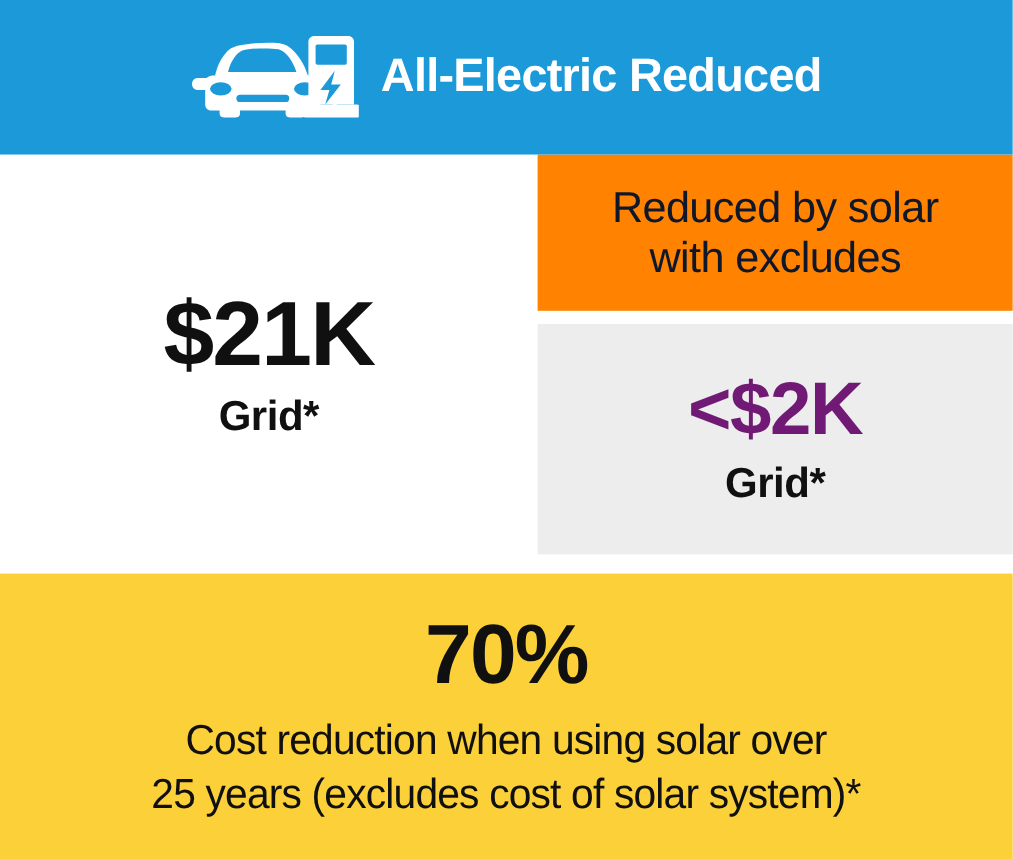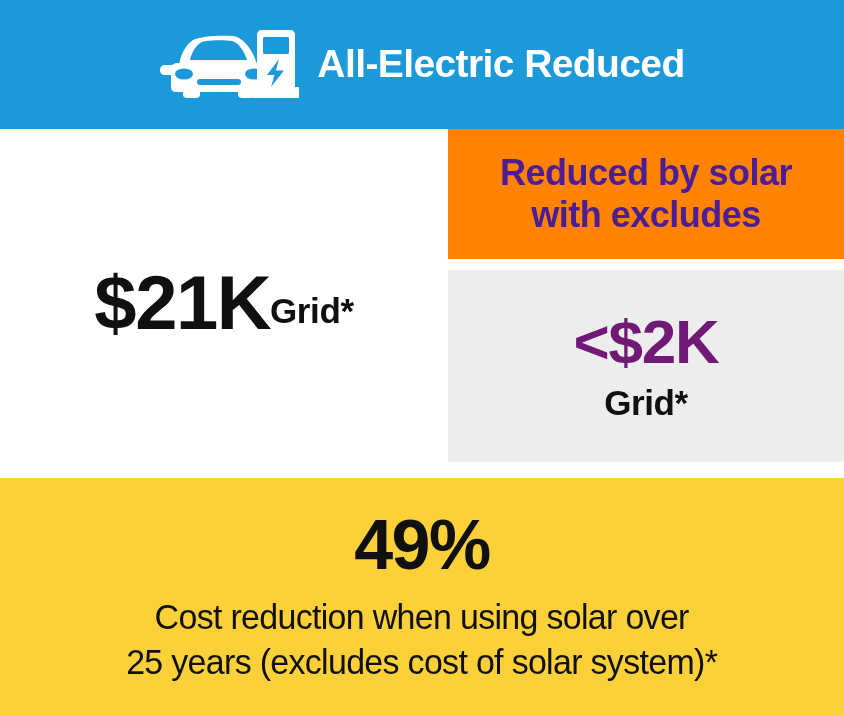--- a/index.html
+++ b/index.html
@@ -62,20 +62,21 @@
   }
 
   .grid-panel {
     position: absolute;
     left: 0;
     top: 0;
     width: 448px;
     height: 349px;
     background: #ffffff;
     display: flex;
+    flex-direction: column;
     align-items: center;
     justify-content: center;
   }
   .grid-panel .big-value {
     font-size: 76px;
     font-weight: 700;
     color: #101010;
     line-height: 0.96;
     letter-spacing: -1.5px;
   }
@@ -95,22 +96,22 @@
     width: 396px;
     height: 130px;
     background: #ff8200;
     display: flex;
     align-items: center;
     justify-content: center;
     text-align: center;
   }
   .solar-banner .banner-text {
     font-size: 36px;
-    font-weight: 700;
-    color: #4c1d95;
+    font-weight: 400;
+    color: #0f172a;
     line-height: 1.17;
     letter-spacing: -0.5px;
     padding: 0 10px;
   }
 
   .solar-value-panel {
     position: absolute;
     left: 448px;
     top: 141px;
     width: 396px;
@@ -229,20 +230,20 @@
     </div>
 
     <div class="solar-value-panel">
       <div class="big-value">&lt;$2K</div>
       <div class="sub-label">Grid*</div>
     </div>
 
   </div>
 
   <div class="footer-band">
-    <div class="headline">49%</div>
+    <div class="headline">70%</div>
     <div class="description">
       <span class="desc-line">Cost reduction when using solar over</span>
       <span class="desc-line">25 years (excludes cost of solar system)*</span>
     </div>
   </div>
 
 </div>
 
 </body></html>

